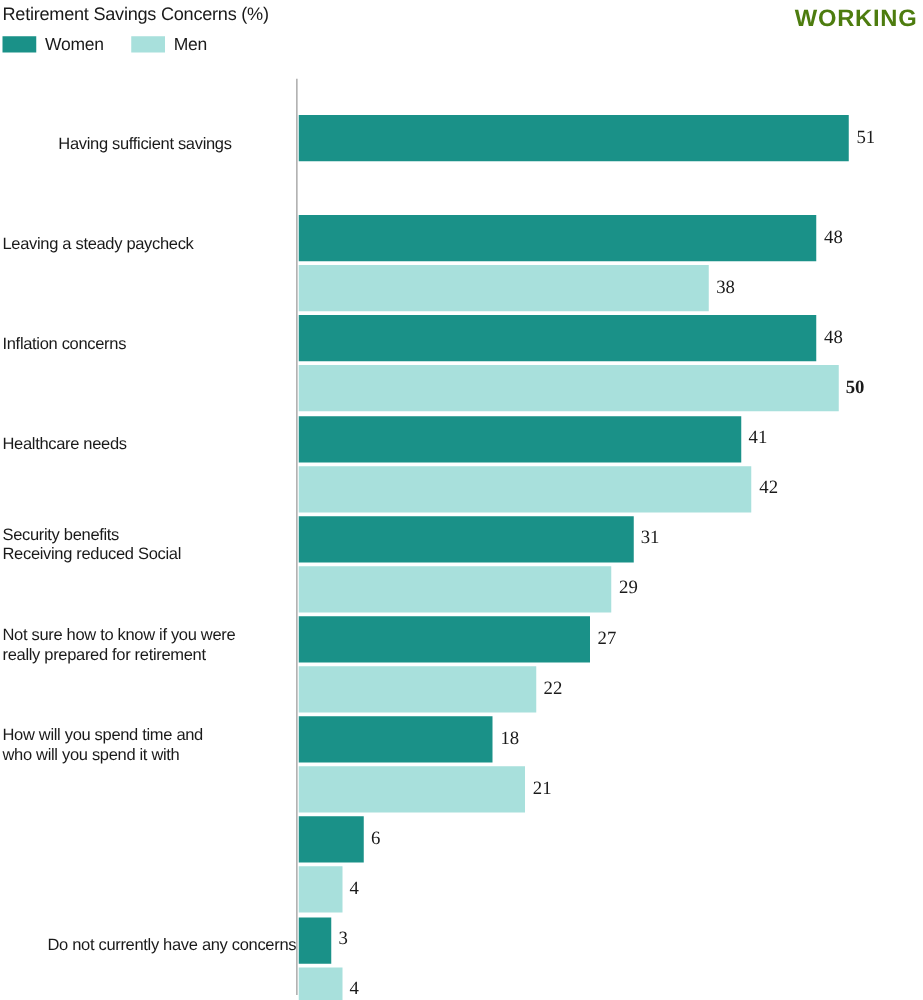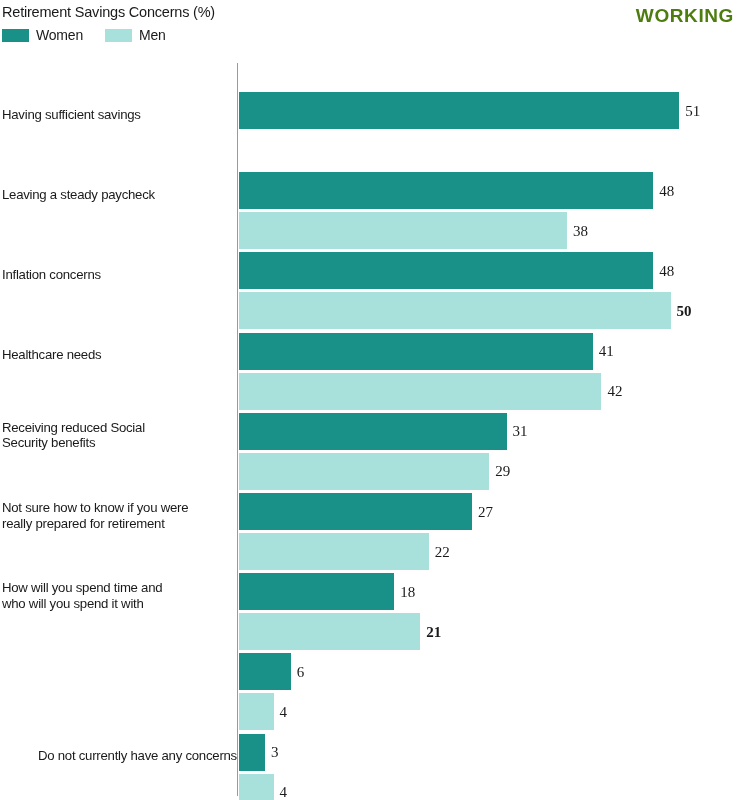--- a/index.html
+++ b/index.html
@@ -132,21 +132,21 @@
   <div class="legend-item">
     <span class="legend-swatch" style="background: rgb(168, 224, 220);"></span>
     <span class="legend-text">Men</span>
   </div>
 </div>
 
 <div id="plot">
   <div id="axis-line" style="background: rgb(154, 154, 154);"></div>
   <div id="groups">
       <div class="group" style="top: 16px; height: 77px;">
-        <div class="cat-label" style="top: 30.75px;">
+        <div class="cat-label" style="top: 30.75px; text-align: center;">
           <div>Having sufficient savings</div>
         </div>
         <div class="bar-row" style="top: 0px; width: 499px;">
           <div class="bar" style="width: 440.13px; background: rgb(26, 145, 136);"></div>
           <span class="bar-value" style="left: 446.13px;">51</span>
         </div>
       </div>
       <div class="group" style="top: 96.2px; height: 77px;">
         <div class="cat-label" style="top: 30.75px;">
           <div>Leaving a steady paycheck</div>
@@ -181,22 +181,22 @@
           <div class="bar" style="width: 353.83px; background: rgb(26, 145, 136);"></div>
           <span class="bar-value" style="left: 359.83px;">41</span>
         </div>
         <div class="bar-row" style="top: 40px; width: 499px;">
           <div class="bar" style="width: 362.46px; background: rgb(168, 224, 220);"></div>
           <span class="bar-value" style="left: 368.46px;">42</span>
         </div>
       </div>
       <div class="group" style="top: 336.8px; height: 77px;">
         <div class="cat-label" style="top: 23px;">
+          <div>Security benefits</div>
           <div>Receiving reduced Social</div>
-          <div>Security benefits</div>
         </div>
         <div class="bar-row" style="top: 0px; width: 499px;">
           <div class="bar" style="width: 267.53px; background: rgb(26, 145, 136);"></div>
           <span class="bar-value" style="left: 273.53px;">31</span>
         </div>
         <div class="bar-row" style="top: 40px; width: 499px;">
           <div class="bar" style="width: 250.27px; background: rgb(168, 224, 220);"></div>
           <span class="bar-value" style="left: 256.27px;">29</span>
         </div>
       </div>
@@ -216,21 +216,21 @@
       </div>
       <div class="group" style="top: 497.2px; height: 77px;">
         <div class="cat-label" style="top: 23px;">
           <div>How will you spend time and</div>
           <div>who will you spend it with</div>
         </div>
         <div class="bar-row" style="top: 0px; width: 499px;">
           <div class="bar" style="width: 155.34px; background: rgb(26, 145, 136);"></div>
           <span class="bar-value" style="left: 161.34px;">18</span>
         </div>
-        <div class="bar-row" style="top: 40px; width: 499px; font-weight: bold;">
+        <div class="bar-row" style="top: 40px; width: 499px;">
           <div class="bar" style="width: 181.23px; background: rgb(168, 224, 220);"></div>
           <span class="bar-value" style="left: 187.23px;">21</span>
         </div>
       </div>
       <div class="group" style="top: 577.4px; height: 77px;">
         <div class="bar-row" style="top: 0px; width: 499px;">
           <div class="bar" style="width: 51.78px; background: rgb(26, 145, 136);"></div>
           <span class="bar-value" style="left: 57.78px;">6</span>
         </div>
         <div class="bar-row" style="top: 40px; width: 499px;">

